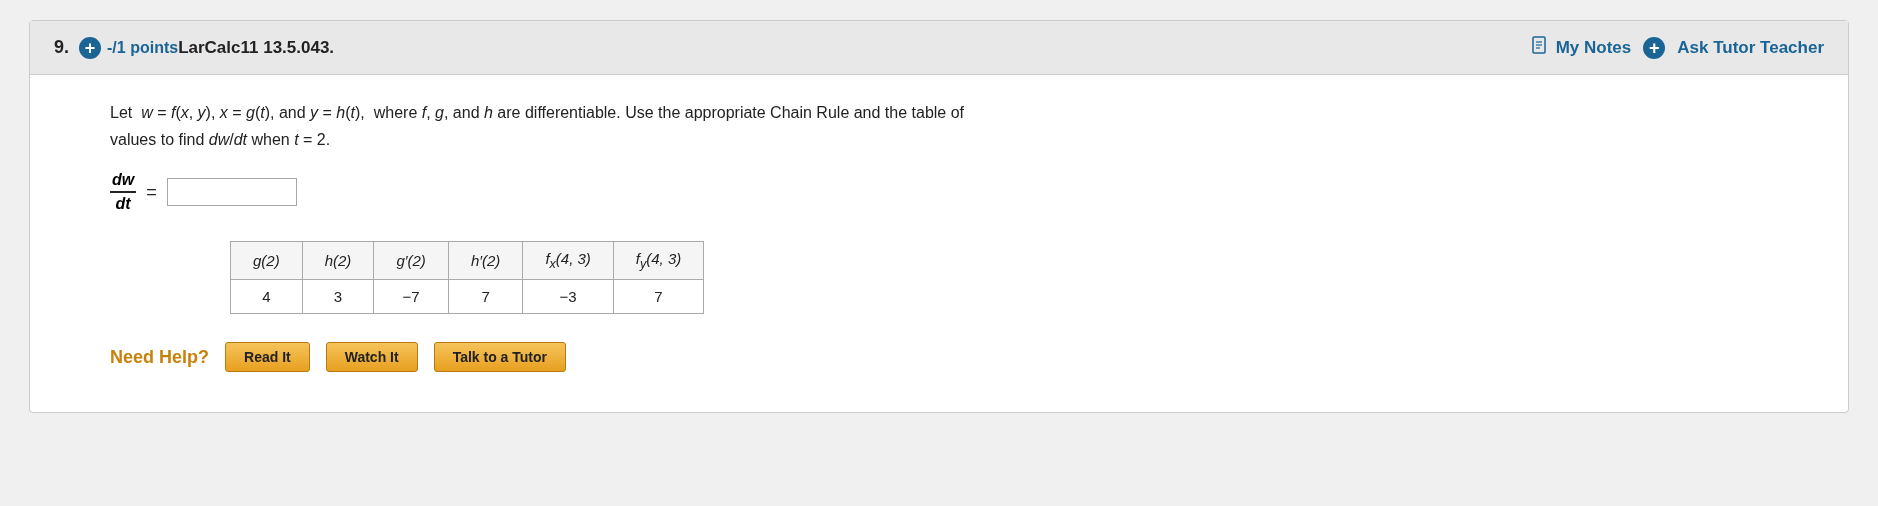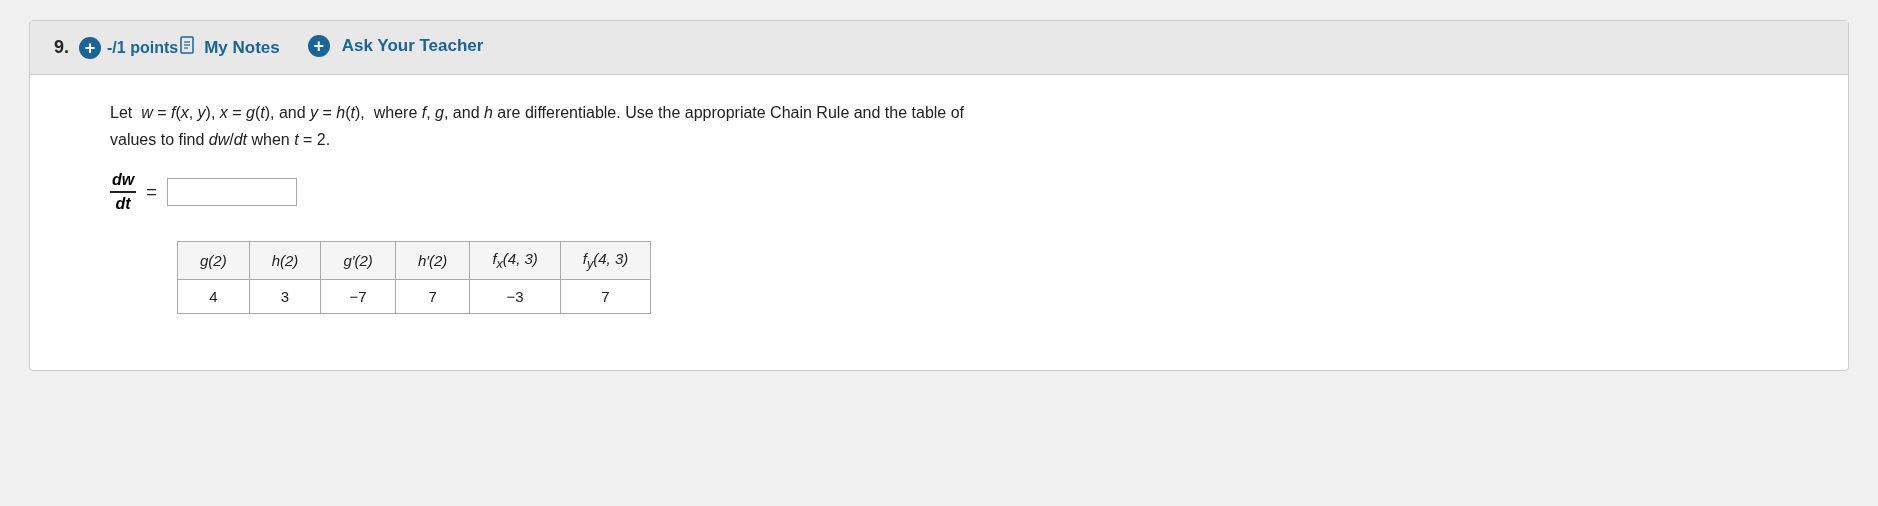--- a/index.html
+++ b/index.html
@@ -54,22 +54,22 @@
       font-size: 16px;
     }
     .problem-title {
       font-size: 17px;
       font-weight: bold;
       color: #222;
       flex: 1;
     }
     .header-actions {
       display: flex;
-      align-items: flex-start;
-      gap: 28px;
+      align-items: center;
+      gap: 12px;
     }
     .my-notes-btn {
       display: flex;
       align-items: center;
       gap: 6px;
       color: #1a6496;
       font-size: 17px;
       font-weight: bold;
       cursor: pointer;
     }
@@ -80,21 +80,21 @@
     .ask-teacher-btn {
       display: flex;
       align-items: center;
       gap: 6px;
       color: #1a6496;
       font-size: 17px;
       font-weight: bold;
       cursor: pointer;
     }
     .card-body {
-      padding: 24px 32px 28px 80px;
+      padding: 24px 32px 40px 80px;
     }
     .problem-text {
       font-size: 16px;
       color: #222;
       line-height: 1.7;
       margin-bottom: 18px;
     }
     .problem-text em {
       font-style: italic;
     }
@@ -127,21 +127,21 @@
     }
     .answer-input {
       border: 1px solid #aaa;
       width: 130px;
       height: 28px;
       font-size: 15px;
       padding: 2px 6px;
       outline: none;
     }
     .table-container {
-      margin-left: 67px;
+      margin-left: 120px;
       margin-bottom: 28px;
     }
     .values-table {
       border-collapse: collapse;
       font-size: 15px;
     }
     .values-table th, .values-table td {
       border: 1px solid #aaa;
       padding: 8px 22px;
       text-align: center;
@@ -177,35 +177,36 @@
     }
   </style>
 </head>
 <body>
 
 <div class="card">
   <div class="card-header">
     <span class="question-number">9.</span>
     <span class="add-icon">+</span>
     <span class="points-label">-/1 points</span>
+    <span class="problem-title">LarCalc11 13.5.043.</span>
     <div class="header-actions">
       <div class="my-notes-btn">
         <span class="my-notes-icon">
           <svg width="20" height="20" viewBox="0 0 20 20" fill="none" xmlns="http://www.w3.org/2000/svg">
             <rect x="3" y="2" width="12" height="16" rx="1" stroke="#1a6496" stroke-width="1.5" fill="none"></rect>
             <line x1="6" y1="7" x2="12" y2="7" stroke="#1a6496" stroke-width="1.2"></line>
             <line x1="6" y1="10" x2="12" y2="10" stroke="#1a6496" stroke-width="1.2"></line>
             <line x1="6" y1="13" x2="10" y2="13" stroke="#1a6496" stroke-width="1.2"></line>
           </svg>
         </span>
         <span>My Notes</span>
       </div>
       <div class="ask-teacher-btn">
         <span class="add-icon">+</span>
-        <span>Ask Your Teacher</span>
+        <span>Ask Tutor Teacher</span>
       </div>
     </div>
   </div>
   <div class="card-body">
     <div class="problem-text">
       Let &nbsp;<em>w</em> = <em>f</em>(<em>x</em>, <em>y</em>), <em>x</em> = <em>g</em>(<em>t</em>), and <em>y</em> = <em>h</em>(<em>t</em>),&nbsp; where <em>f</em>, <em>g</em>, and <em>h</em> are differentiable. Use the appropriate Chain Rule and the table of
       <br>values to find <em>dw</em>/<em>dt</em> when <em>t</em> = 2.
     </div>
     <div class="fraction-row">
       <div class="fraction">
@@ -232,14 +233,20 @@
             <td>4</td>
             <td>3</td>
             <td>−7</td>
             <td>7</td>
             <td>−3</td>
             <td>7</td>
           </tr>
         </tbody>
       </table>
     </div>
+    <div class="need-help-row">
+      <span class="need-help-label">Need Help?</span>
+      <button class="help-btn">Read It</button>
+      <button class="help-btn">Watch It</button>
+      <button class="help-btn">Talk to a Tutor</button>
+    </div>
   </div>
 </div>
 
 </body></html>

